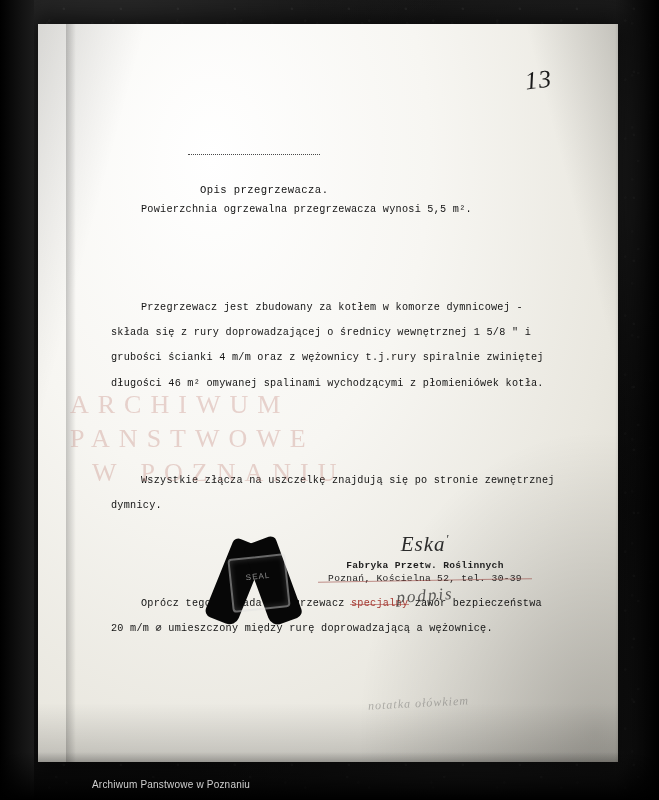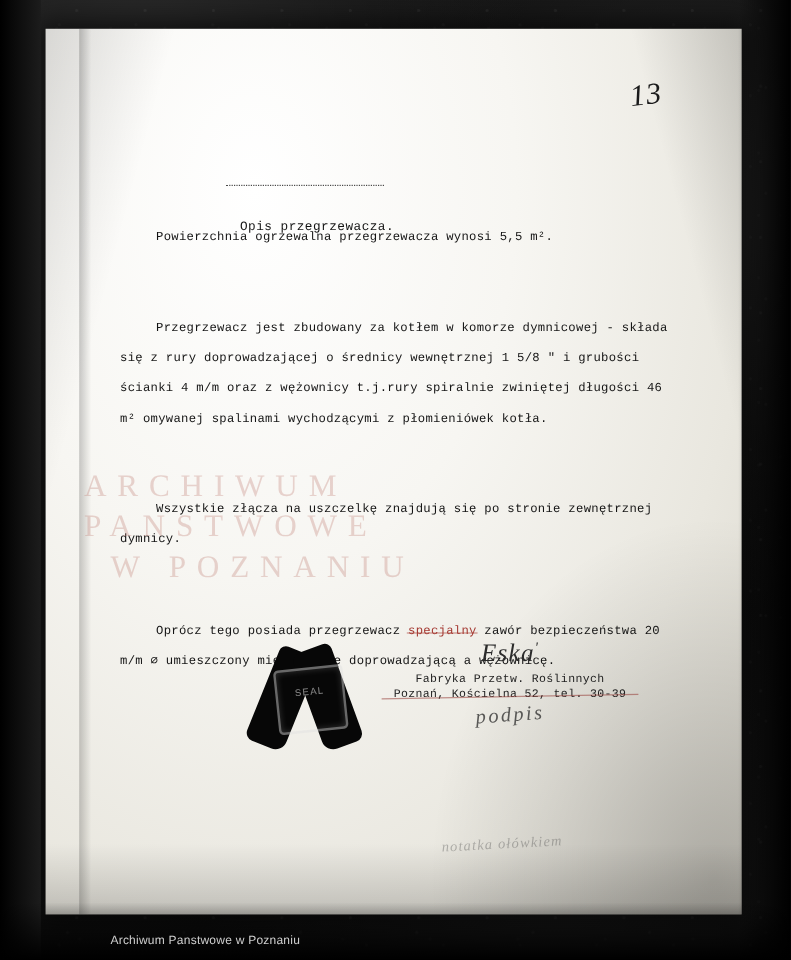--- a/index.html
+++ b/index.html
@@ -127,21 +127,21 @@
     margin-top: 48px;
   }
   .title-rule {
     position: absolute;
     left: 150px;
     top: 130px;
     width: 132px;
     border-bottom: 1px dotted #2a2a2a;
     opacity: .85;
   }
-  .para { margin: 0; }
+  .para { margin: 11px; }
   .indent { display: inline-block; width: 30px; }
 
   
   .red-ink {
     color: #a53a33;
     position: relative;
   }
   .red-ink::after {
     content: "";
     position: absolute;
@@ -182,21 +182,21 @@
     color: #2b2b2b;
     letter-spacing: 1px;
   }
   .stamp-brand .tick { font-size: 12px; vertical-align: super; }
   .stamp-line1, .stamp-line2 {
     font-family: "Liberation Mono", monospace;
     font-size: 9.6px;
     color: #1e1e1e;
     letter-spacing: .3px;
   }
-  .stamp-line1 { margin-top: 3px; }
+  .stamp-line1 { margin-top: 3px; font-weight: bold; }
   .stamp-line2 { margin-top: 2px; }
   .signature {
     margin-top: 2px;
     font-family: "Liberation Serif", serif;
     font-style: italic;
     font-size: 17px;
     color: rgba(40,40,40,.75);
     transform: rotate(-4deg);
     letter-spacing: 2px;
   }

